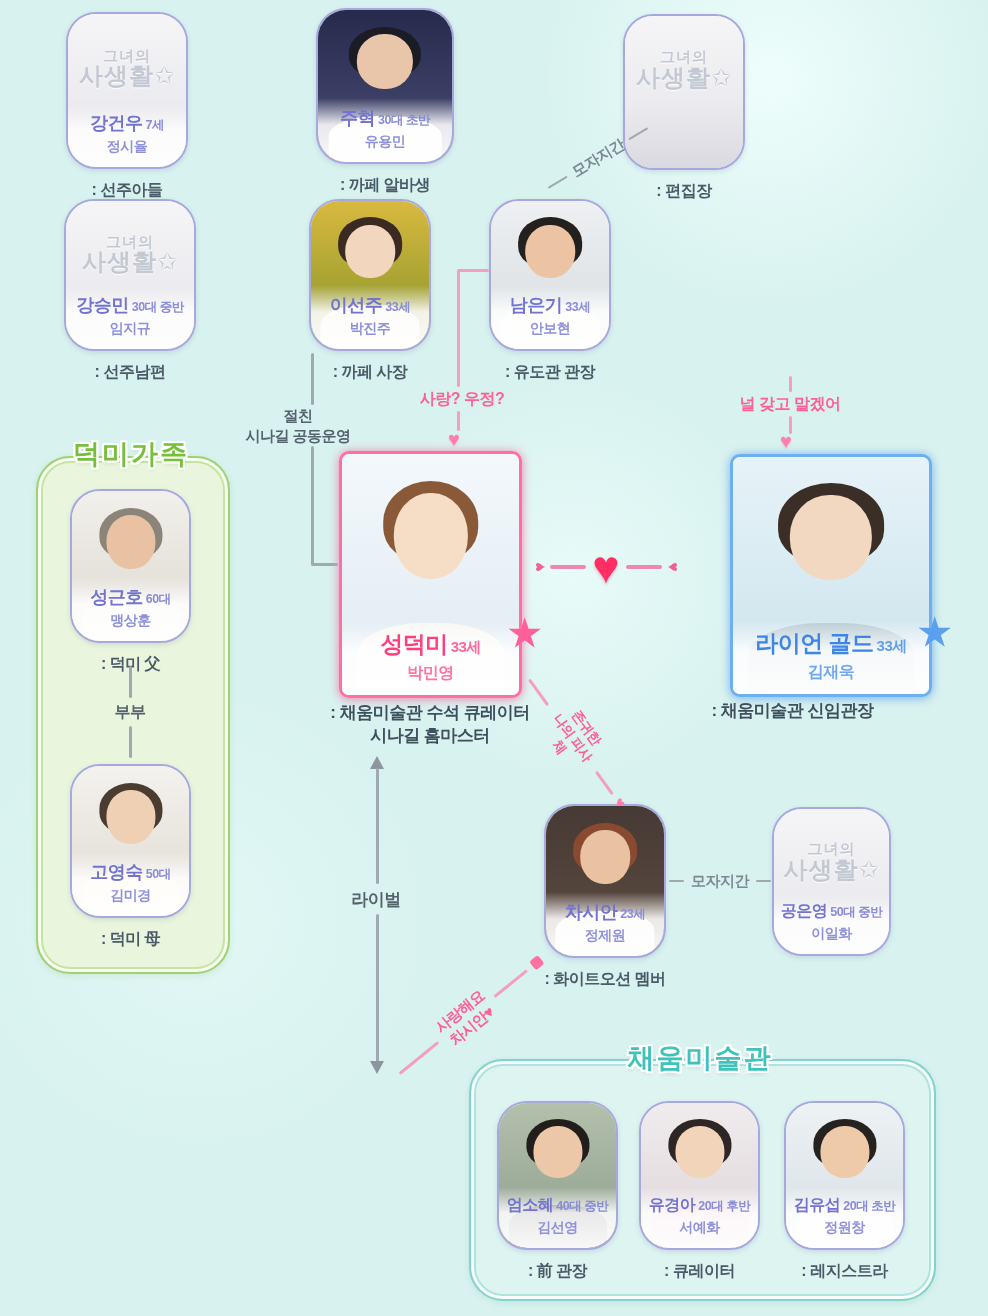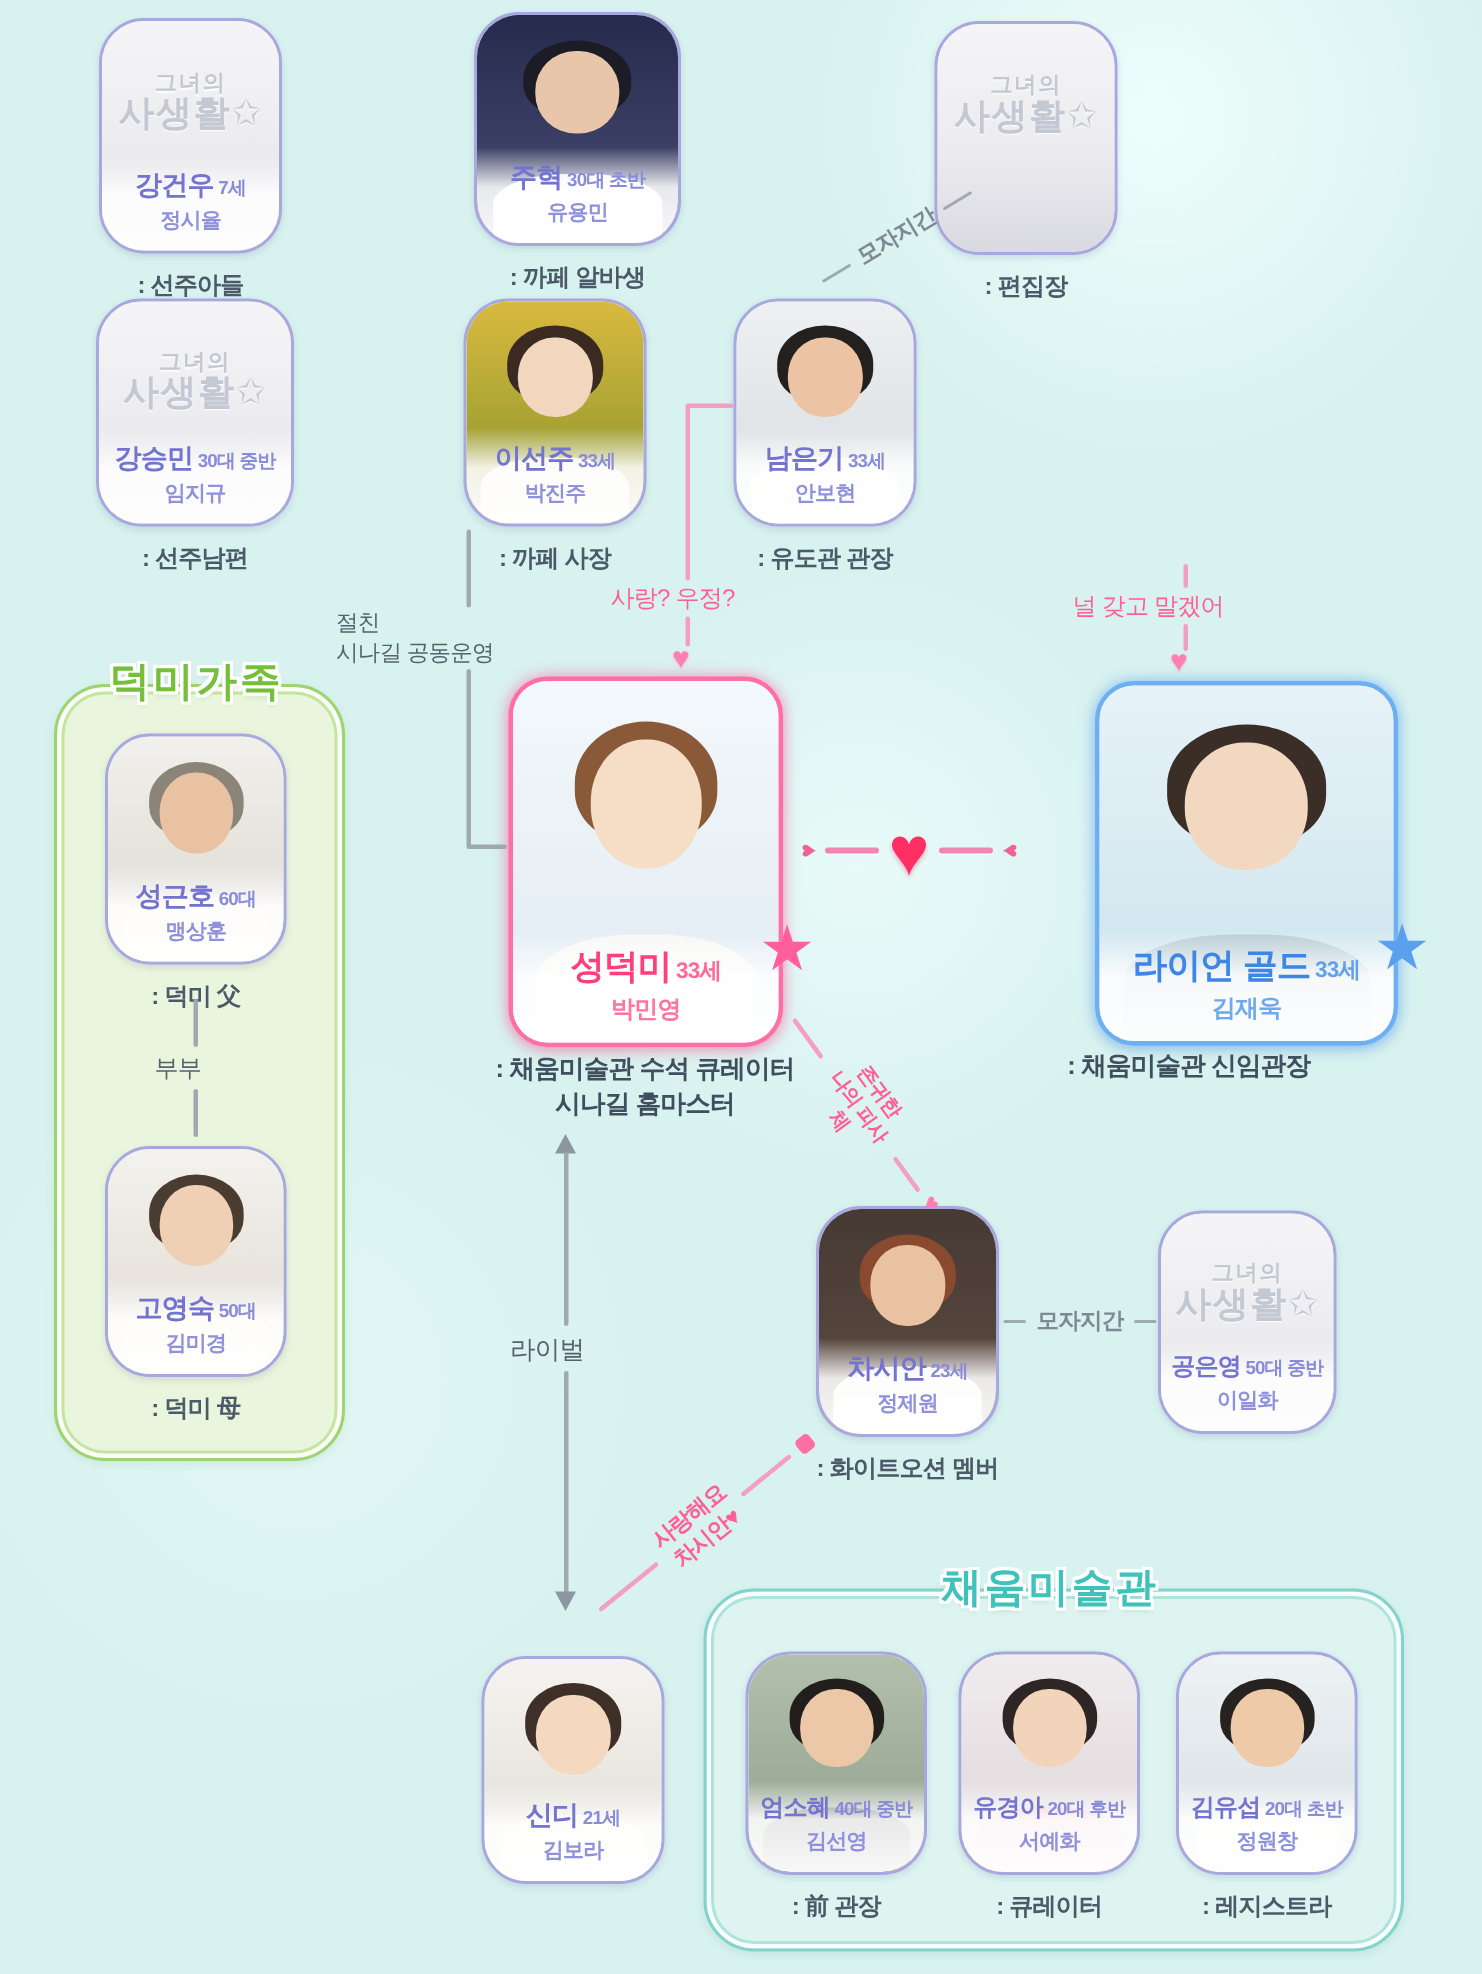--- a/index.html
+++ b/index.html
@@ -33,42 +33,42 @@
     background:linear-gradient(rgba(255,255,255,0) 0%, rgba(255,255,255,.88) 42%, rgba(255,255,255,.96) 100%)}
   .wm{position:absolute;top:22%;left:0;right:0;text-align:center;color:#c3c8d2;line-height:1.05;
     text-shadow:0 1px 1px #fff}
   .wm .wm1{font-size:15px;font-weight:700;letter-spacing:1px}
   .wm .wm2{font-size:24px;font-weight:800;letter-spacing:1px}
   .nm{font-weight:700;font-size:18px;color:#7274cf;letter-spacing:-.5px}
   .ag{font-weight:700;font-size:12.5px;color:#898cd8;margin-left:3px;letter-spacing:-.5px}
   .actor{font-weight:700;font-size:14px;color:#8f92da;margin-top:3px;letter-spacing:-.5px}
   .caption{margin-top:11px;text-align:center;font-weight:700;font-size:16px;color:#4b5a68;letter-spacing:-.5px}
   
-  .card.main{border-radius:26px}
+  .card.main{border-radius:10px}
   .card.main.pink{border:3px solid #ff6fa5;
     box-shadow:inset 0 0 0 3px #fff, inset 0 0 0 6px #ff7fae, 0 0 10px rgba(255,95,150,.55), 0 3px 8px rgba(230,80,140,.25)}
   .card.main.blue{border:3px solid #6db0f2;
     box-shadow:inset 0 0 0 3px #fff, inset 0 0 0 6px #7ab8f4, 0 0 10px rgba(90,160,240,.55), 0 3px 8px rgba(80,140,230,.25)}
   .card.main .nm{font-size:23px}
   .card.main.pink .nm{color:#ff3d7f}
   .card.main.pink .ag{color:#ff6699;font-size:15px}
   .card.main.pink .actor{color:#ff74a2;font-size:16px}
   .card.main.blue .nm{color:#3d86e6}
   .card.main.blue .ag{color:#60a0ec;font-size:15px}
   .card.main.blue .actor{color:#6fa8ee;font-size:16px}
   .star-badge{position:absolute;font-size:34px;line-height:1;color:#fff;z-index:5;
     -webkit-text-stroke:2px currentColor}
   .star-badge.pink{color:#ff5f9a;text-shadow:0 0 2px #fff}
   .star-badge.blue{color:#5aa0ee;text-shadow:0 0 2px #fff}
   .main-caption{position:absolute;text-align:center;font-weight:700;font-size:17px;color:#3f4f5e;line-height:1.35;letter-spacing:-.5px}
   
   .seg-v{position:absolute;width:3px;background:#9fa9b1;border-radius:2px}
   .seg-h{position:absolute;height:3px;background:#9fa9b1;border-radius:2px}
   .pinkline{background:#f49ec0 !important}
-  .lbl{position:absolute;font-weight:400;letter-spacing:-.5px}
+  .lbl{position:absolute;font-weight:700;text-align:center;letter-spacing:-.5px}
   .lbl.gray{color:#55636f}
   .lbl.pink{color:#ff5f94}
   .heart-glyph{position:absolute;color:#ff7fae;font-size:20px;line-height:1;text-shadow:0 1px 2px rgba(255,100,160,.4)}
   .tri{position:absolute;width:0;height:0}
   .tri.up{border-left:7px solid transparent;border-right:7px solid transparent;border-bottom:13px solid #8b969f}
   .tri.down{border-left:7px solid transparent;border-right:7px solid transparent;border-top:13px solid #8b969f}
   .rot{position:absolute;display:flex;align-items:center;justify-content:center;gap:7px}
   .rot .dash{height:2.5px;background:#9fa9b1;border-radius:2px;flex:0 0 auto}
   .rot .dash.pk{background:#f49ec0;height:3px}
   .rot .two-line{font-weight:800;font-size:14px;line-height:1.25;text-align:center;letter-spacing:-.5px}
@@ -265,33 +265,20 @@
         <div class="wm1">그녀의</div>
           <div class="wm2">사생활✩</div>
       </div>
       <div class="cardtext">
         <div><span class="nm" style="font-size:16px">공은영</span><span class="ag">50대 중반</span></div>
         <div class="actor">이일화</div>
       </div>
     </div>
   </div>
 
-  <div class="card-unit" style="left:321px;top:1104px;width:122px">
-    <div class="card" style="height:148px">
-      <div class="portrait" style="--hair:#3e3028;--skin:#f4d8c0;--shirt:#f6f3ee;background:linear-gradient(#f5f3ef,#e1ddd5)">
-        <div class="ph-hair"></div>
-          <div class="ph-head"></div>
-          <div class="ph-body"></div>
-      </div>
-      <div class="cardtext">
-        <div><span class="nm">신디</span><span class="ag">21세</span></div>
-        <div class="actor">김보라</div>
-      </div>
-    </div>
-  </div>
 
   <div class="card-unit" style="left:497px;top:1101px;width:121px">
     <div class="card" style="height:145px">
       <div class="portrait" style="--hair:#221e1c;--skin:#ecc8a8;--shirt:#474947;background:linear-gradient(#b2c0ac,#8e9e8c)">
         <div class="ph-hair"></div>
           <div class="ph-head"></div>
           <div class="ph-body"></div>
       </div>
       <div class="cardtext">
         <div><span class="nm" style="font-size:16px">엄소혜</span><span class="ag">40대 중반</span></div>

